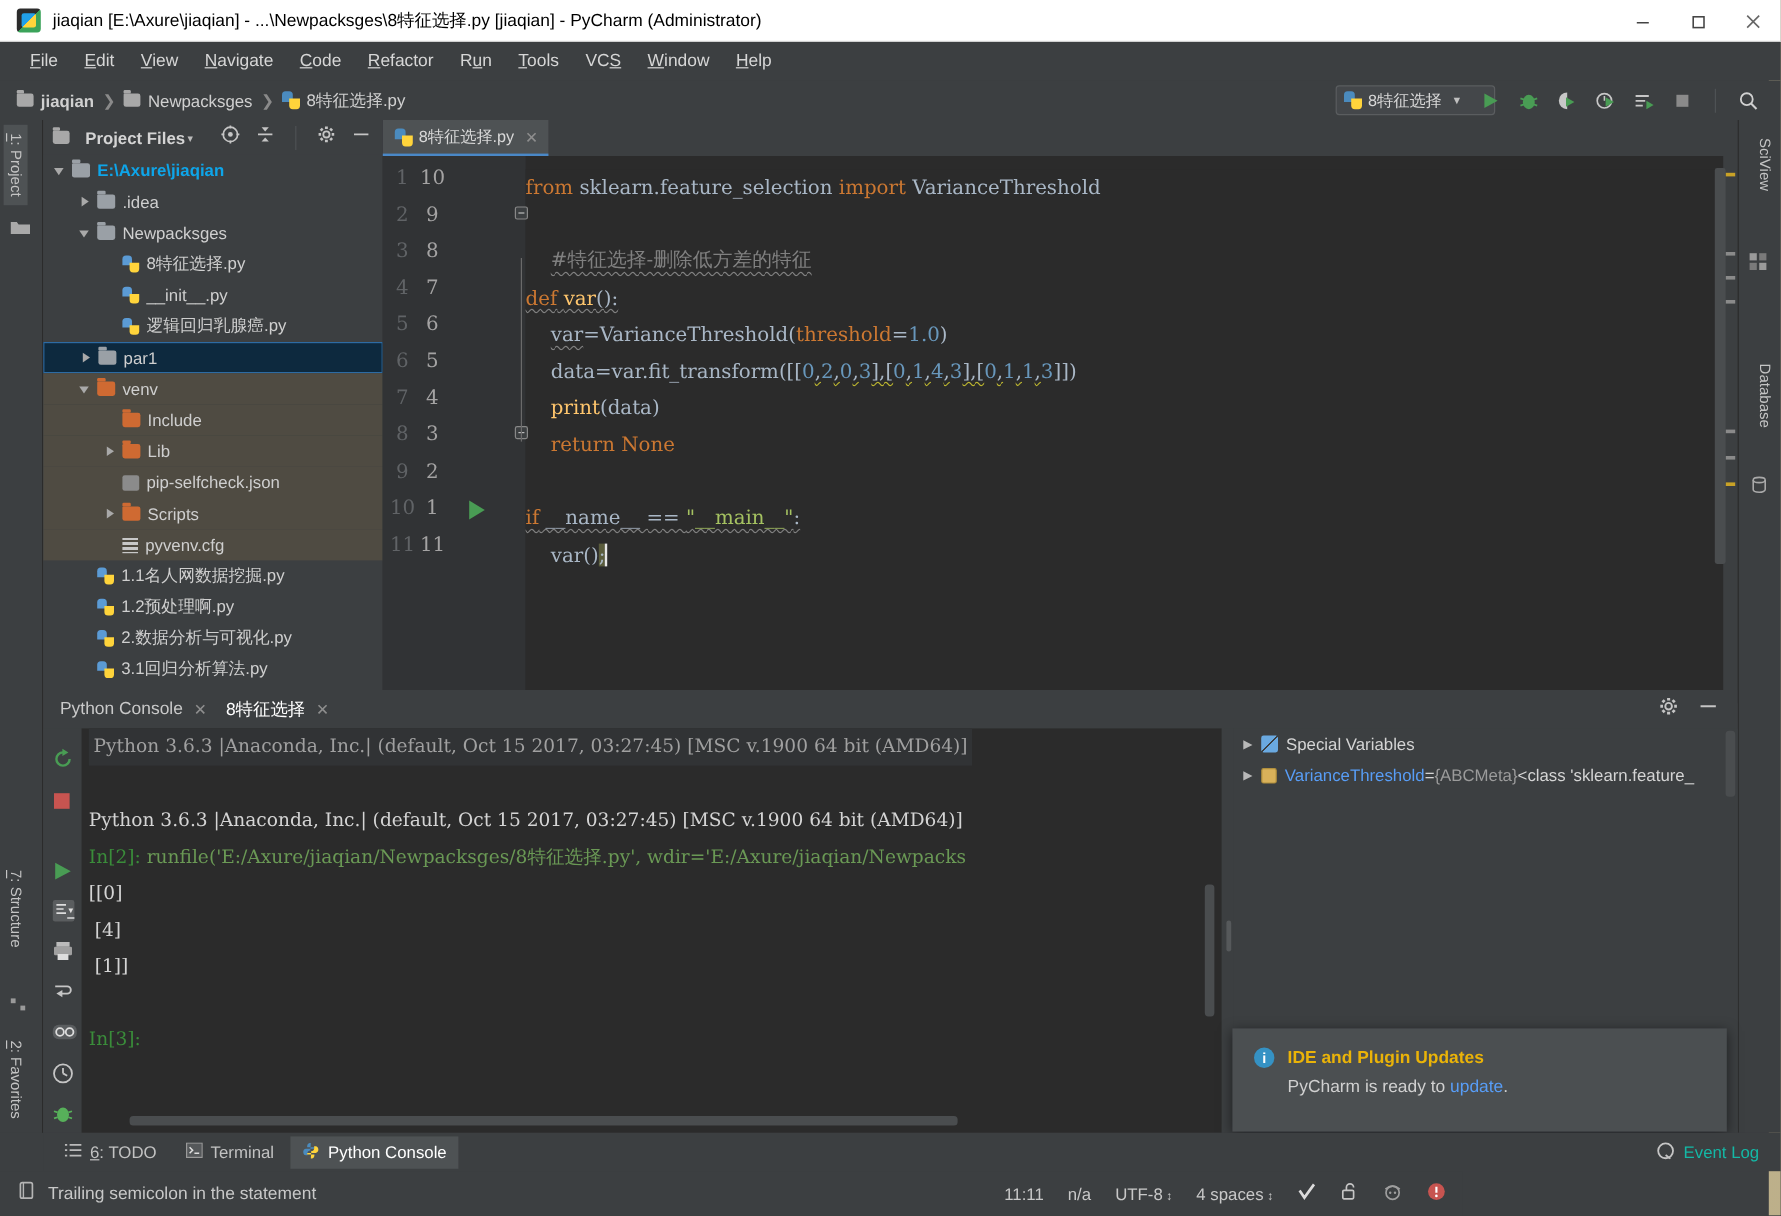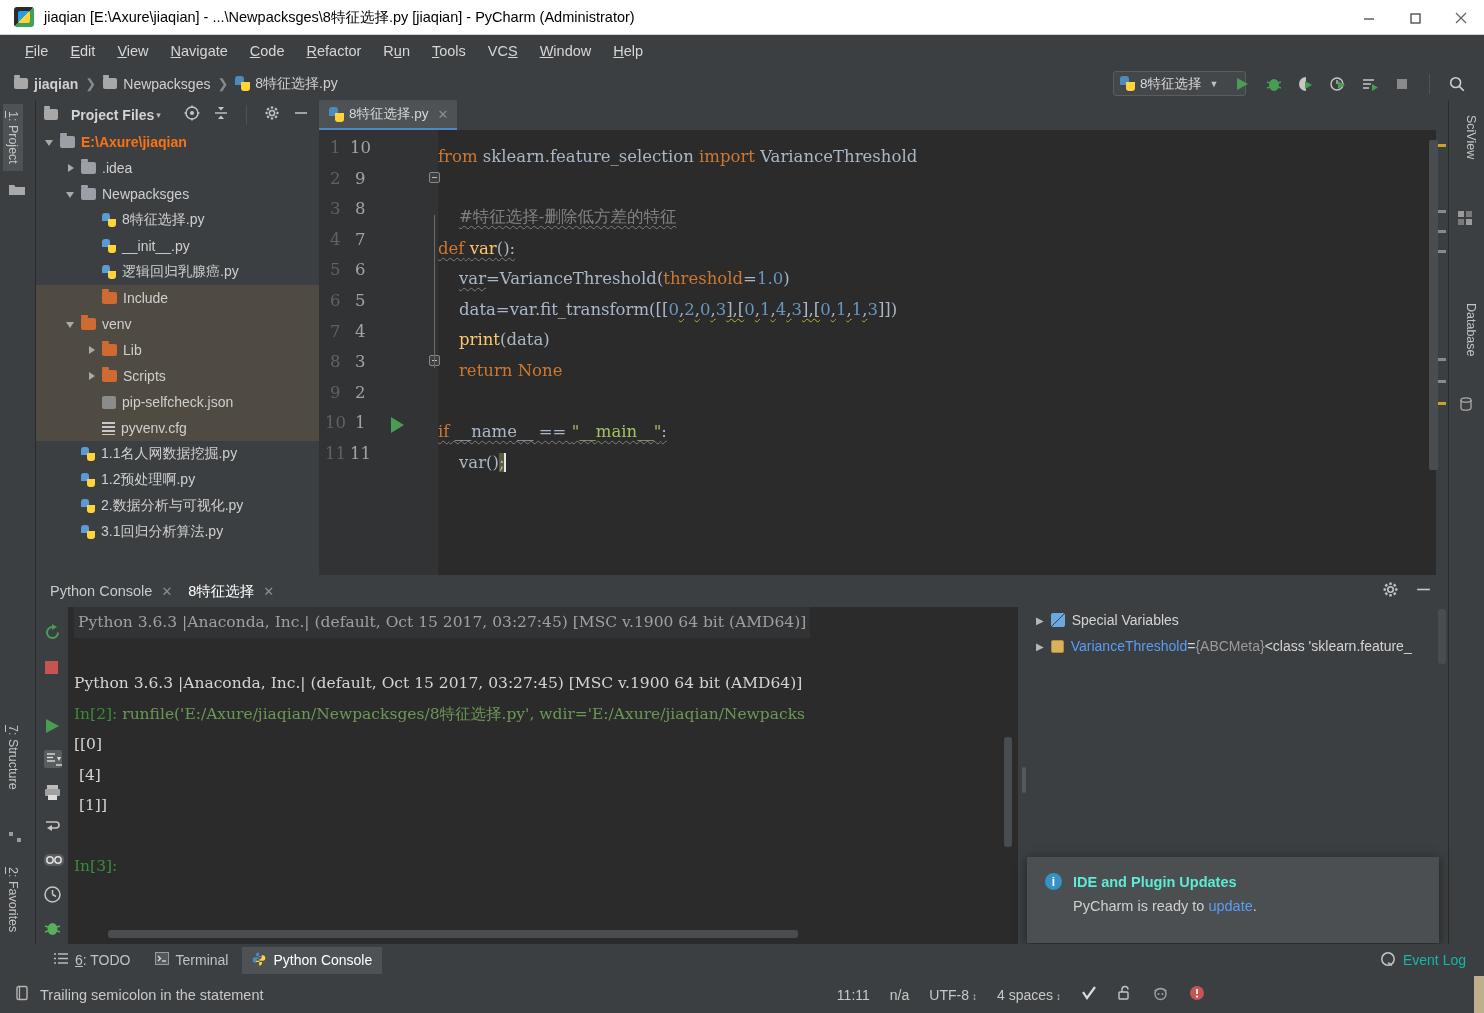--- a/index.html
+++ b/index.html
@@ -70,21 +70,21 @@
   .trow.tan { background:#4f4b42; }
   .arr { width:13px; height:13px; margin-right:3px; flex:0 0 auto; position:relative; }
   .arr.r:after{content:"";position:absolute;left:3px;top:2px;border-left:6px solid #a9a9a9;
      border-top:4.5px solid transparent;border-bottom:4.5px solid transparent;}
   .arr.d:after{content:"";position:absolute;left:1px;top:4px;border-top:6px solid #a9a9a9;
      border-left:4.5px solid transparent;border-right:4.5px solid transparent;}
   .fo { width:15px;height:12px;border-radius:1px 2px 2px 2px; margin-right:6px; flex:0 0 auto; position:relative;background:#9aa0a6;}
   .fo:before{content:"";position:absolute;left:0;top:-3px;width:7px;height:3px;background:inherit;border-radius:1px;}
   .fo.orange{background:#cf6a32;}
   .tlabel { color:#cfcfcf; }
-  .tlabel.b { font-weight:bold; color:#f97316; }
+  .tlabel.b { font-weight:bold; color:#0ea5e9; }
   .jicon { width:14px;height:14px;margin-right:6px;flex:0 0 auto;position:relative;}
   .jicon:before{content:"";position:absolute;left:0;top:0;width:8px;height:8px;background:#5b9bd5;border-radius:3px 3px 0 0;}
   .jicon:after{content:"";position:absolute;right:0;bottom:0;width:8px;height:8px;background:#ffd43b;border-radius:0 0 3px 3px;}
   .cfgicon{width:13px;height:13px;margin-right:6px;flex:0 0 auto;
      background:repeating-linear-gradient(to bottom,#c8c8c8 0 2px,transparent 2px 4px);}
   .jsicon{width:14px;height:13px;margin-right:6px;flex:0 0 auto;border-radius:2px;
      background:#8b8b8b;}
 
   
   .editorwrap { position:absolute; left:319px; top:100px; width:1129px; height:475px; background:#2b2b2b; }
@@ -145,21 +145,21 @@
   .var-ico { width:13px;height:13px;margin-right:7px;flex:0 0 auto;background:#d9b15a;border-radius:2px;
      border:1px solid #b08f3c;}
   .varscroll { position:absolute; right:2px; top:2px; width:8px; height:55px; background:#4a4d4f; border-radius:3px;}
 
   
   .notif { position:absolute; left:1027px; top:857px; width:412px; height:86px; background:#4b4f51;
      box-shadow:0 2px 10px rgba(0,0,0,.5); }
   .notif-head { display:flex; align-items:center; padding:16px 0 0 18px; }
   .i-circle { width:17px;height:17px;border-radius:50%;background:#3592c4;color:#fff;font-size:12px;
      display:flex;align-items:center;justify-content:center;font-weight:bold;margin-right:11px;flex:0 0 auto;}
-  .notif-title { font-size:14.5px; font-weight:bold; color:#5eead4; }
+  .notif-title { font-size:14.5px; font-weight:bold; color:#eab308; }
   .notif-body { padding:8px 0 0 46px; font-size:14.5px; color:#d0d0d0; }
   .notif-body a { color:#589df6; text-decoration:none; }
 
   
   .botbar { position:absolute; left:36px; top:944px; width:1448px; height:32px; background:#3c3f41;
      display:flex; align-items:center; padding-left:8px; }
   .bt { display:flex; align-items:center; font-size:14px; color:#c2c2c2; padding:5px 10px; margin-right:4px; }
   .bt.act { background:#4e5254; color:#ffffff; }
   .bt u{text-decoration:underline;}
   .eventlog { margin-left:auto; display:flex; align-items:center; font-size:14px; color:#14b8a6; padding-right:18px; }
@@ -404,44 +404,49 @@
         <div class="trow" style="padding-left: 50px;">
           <span class="arr "></span>
           <span class="jicon"></span>
           <span class="tlabel">__init__.py</span>
         </div>
         <div class="trow" style="padding-left: 50px;">
           <span class="arr "></span>
           <span class="jicon"></span>
           <span class="tlabel">逻辑回归乳腺癌.py</span>
         </div>
-        <div class="trow tan" style="padding-left: 50px;">
-          <span class="arr "></span>
-          <span class="fo orange"></span>
-          <span class="tlabel">Include</span>
+        <div class="trow sel" style="padding-left: 29px;">
+          <span class="arr r"></span>
+          <span class="fo"></span>
+          <span class="tlabel">par1</span>
         </div>
         <div class="trow tan" style="padding-left: 29px;">
           <span class="arr d"></span>
           <span class="fo orange"></span>
           <span class="tlabel">venv</span>
         </div>
         <div class="trow tan" style="padding-left: 50px;">
+          <span class="arr "></span>
+          <span class="fo orange"></span>
+          <span class="tlabel">Include</span>
+        </div>
+        <div class="trow tan" style="padding-left: 50px;">
           <span class="arr r"></span>
           <span class="fo orange"></span>
           <span class="tlabel">Lib</span>
+        </div>
+        <div class="trow tan" style="padding-left: 50px;">
+          <span class="arr "></span>
+          <span class="jsicon"></span>
+          <span class="tlabel">pip-selfcheck.json</span>
         </div>
         <div class="trow tan" style="padding-left: 50px;">
           <span class="arr r"></span>
           <span class="fo orange"></span>
           <span class="tlabel">Scripts</span>
-        </div>
-        <div class="trow tan" style="padding-left: 50px;">
-          <span class="arr "></span>
-          <span class="jsicon"></span>
-          <span class="tlabel">pip-selfcheck.json</span>
         </div>
         <div class="trow tan" style="padding-left: 50px;">
           <span class="arr "></span>
           <span class="cfgicon"></span>
           <span class="tlabel">pyvenv.cfg</span>
         </div>
         <div class="trow" style="padding-left: 29px;">
           <span class="arr "></span>
           <span class="jicon"></span>
           <span class="tlabel">1.1名人网数据挖掘.py</span>

